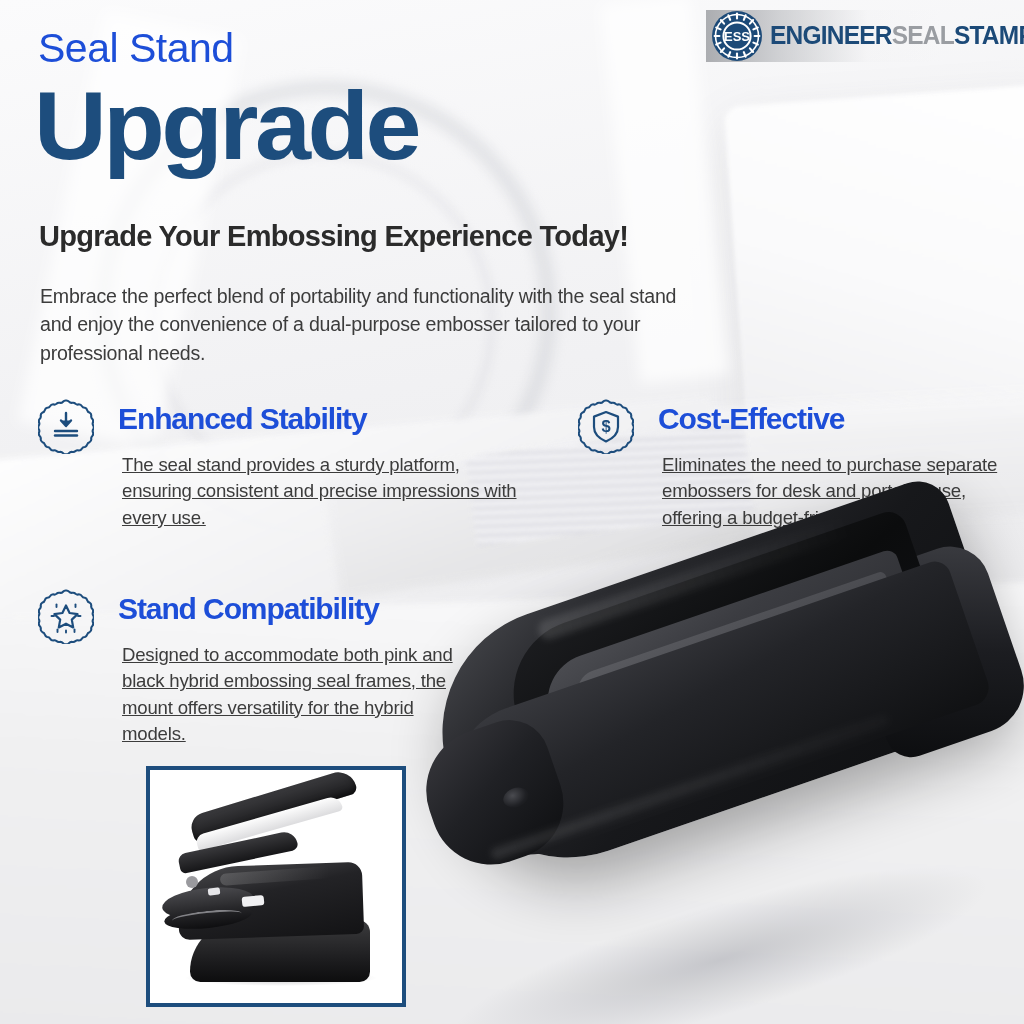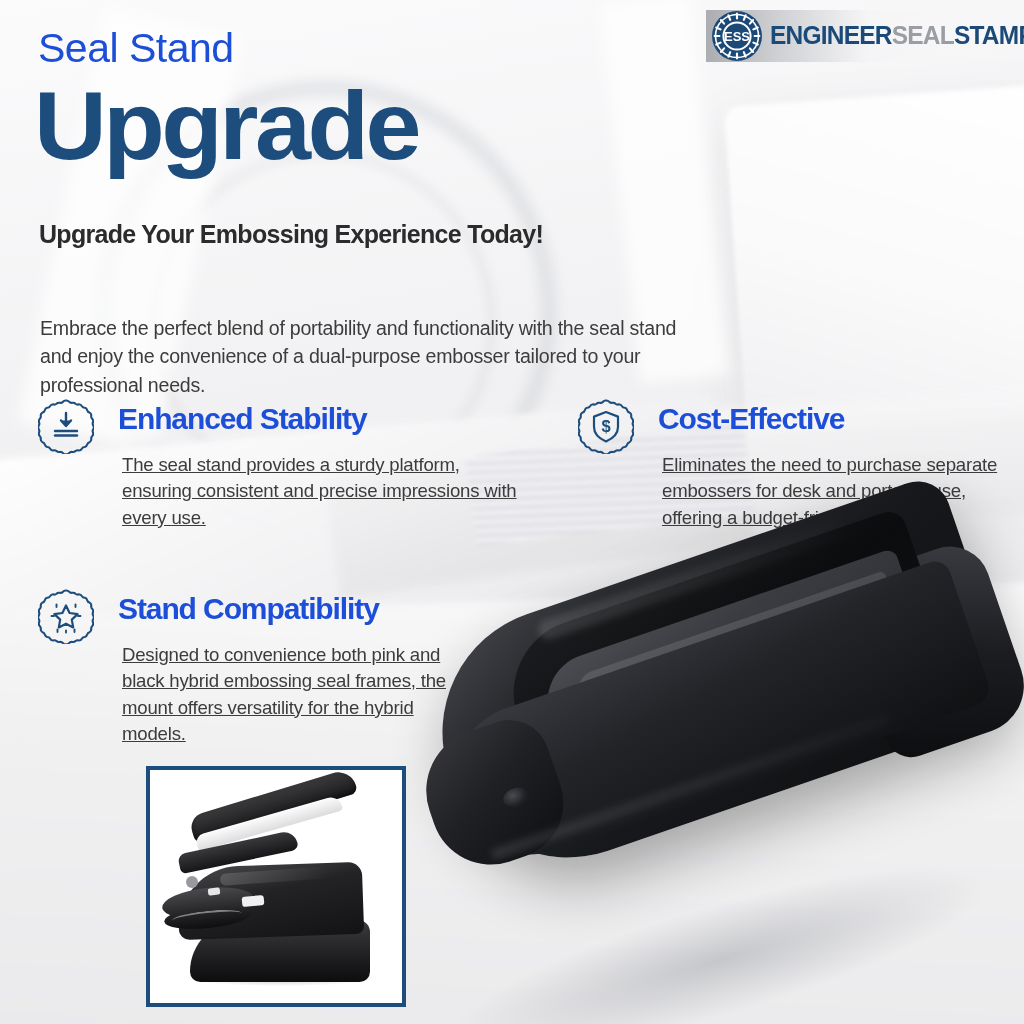--- a/index.html
+++ b/index.html
@@ -167,36 +167,35 @@
     font-weight: 700;
     color: #1d4d7d;
     letter-spacing: -3.4px;
     line-height: 1;
     transform: scaleX(1.05);
     transform-origin: left top;
   }
   .subhead {
     position: absolute;
     left: 39px; top: 222px;
-    font-size: 25px;
+    font-size: 29px;
     font-weight: 700;
     color: #2b2b2b;
     letter-spacing: -.7px;
     line-height: 1;
   }
   .lede {
     position: absolute;
     left: 40px; top: 282px;
     width: 672px;
     font-size: 19.6px;
     font-weight: 400;
     color: #3c3c3c;
     line-height: 1.45;
     letter-spacing: -.25px;
-    margin-top: 32px;
   }
 
   
   .feature { position: absolute; }
   .feat-icon {
     position: absolute;
     left: 0; top: 0;
     width: 56px; height: 56px;
   }
   .feat-title {
@@ -517,21 +516,21 @@
           <line x1="37.5" y1="16.5" x2="37.5" y2="19.0"></line>
           <line x1="13.5" y1="28.0" x2="16.0" y2="28.0"></line>
           <line x1="40.0" y1="28.0" x2="42.5" y2="28.0"></line>
           <line x1="19.5" y1="41.5" x2="19.5" y2="44.0"></line>
           <line x1="28.0" y1="42.5" x2="28.0" y2="44.5"></line>
           <line x1="36.5" y1="41.5" x2="36.5" y2="44.0"></line>
         </g>
       </svg>
     </div>
     <div class="feat-title">Stand Compatibility</div>
-    <div class="feat-body">Designed to convenience both pink and black hybrid embossing seal frames, the mount offers versatility for the hybrid models.</div>
+    <div class="feat-body">Designed to accommodate both pink and black hybrid embossing seal frames, the mount offers versatility for the hybrid models.</div>
   </div>
 
   <div id="main-product">
     <div class="mp mp-shadow"></div>
     <div class="mp mp-shell"></div>
     <div class="mp mp-tail"></div>
     <div class="mp mp-cavity"></div>
     <div class="mp mp-cavity-floor"></div>
     <div class="mp mp-ridge"></div>
     <div class="mp mp-slot"></div>

